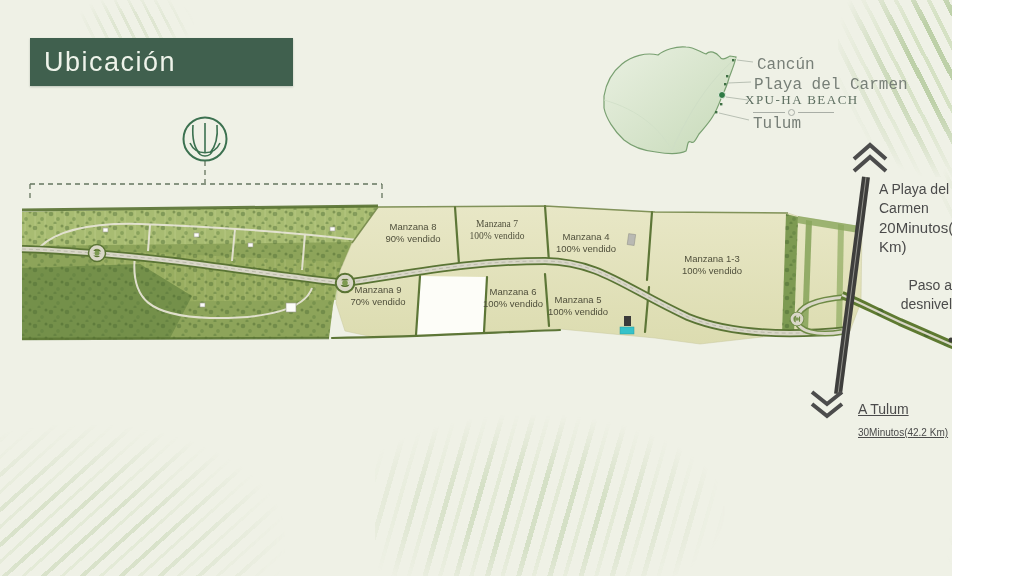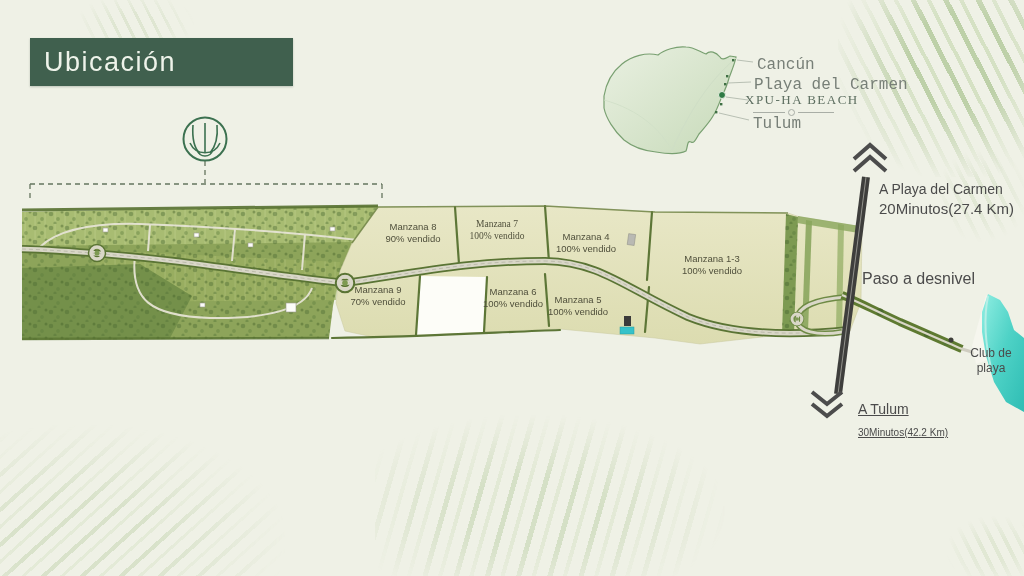--- a/index.html
+++ b/index.html
@@ -1,19 +1,20 @@
 <!DOCTYPE html>
 <html><head>
 <meta charset="utf-8">
 <style>
   html,body{margin:0;padding:0;}
   body{font-family:"Liberation Sans", sans-serif;}
   .stage{
-    position:relative;width:1024px;height:576px;overflow:hidden;
+    position:relative;width:920px;height:576px;overflow:hidden;
     background:#eff1e6;
+    padding-left:32px;
   }
   
   .brush{position:absolute;pointer-events:none;z-index:0;}
   .brush.b-tr{
     left:838px;top:-18px;width:200px;height:195px;
     background:repeating-linear-gradient(63deg, rgba(148,181,117,.55) 0 5px, rgba(255,255,255,0) 5px 14px, rgba(171,200,141,.38) 14px 18px, rgba(255,255,255,0) 18px 29px);
     -webkit-mask-image:radial-gradient(ellipse at 60% 40%, #000 28%, transparent 74%);
     mask-image:radial-gradient(ellipse at 60% 40%, #000 28%, transparent 74%);
   }
   .brush.b-tl{
@@ -298,21 +299,21 @@
   </div>
   <div class="lbl manzana" style="left:536px;top:294px;">
     <div>Manzana 5</div>
     <div>100% vendido</div>
   </div>
 
   <div class="lbl road-lbl" style="left:879px;top:180px;">
     <div>A Playa del Carmen</div>
     <div style="font-size:15px;">20Minutos(27.4 Km)</div>
   </div>
-  <div class="lbl road-lbl" style="left:862px;top:269px;font-size:16px;">Paso a desnivel</div>
+  <div class="lbl road-lbl" style="left:862px;top:276px;font-size:14px;text-align:right;">Paso a desnivel</div>
   <div class="lbl road-lbl" style="left:966px;top:346px;width:50px;text-align:center;font-size:12px;line-height:15px;">
     <div>Club de</div>
     <div>playa</div>
   </div>
   <div class="lbl road-lbl" style="left:858px;top:398px;line-height:23px;text-decoration:underline;">
     <div>A Tulum</div>
     <div style="font-size:10px;">30Minutos(42.2 Km)</div>
   </div>
 
 </div>

